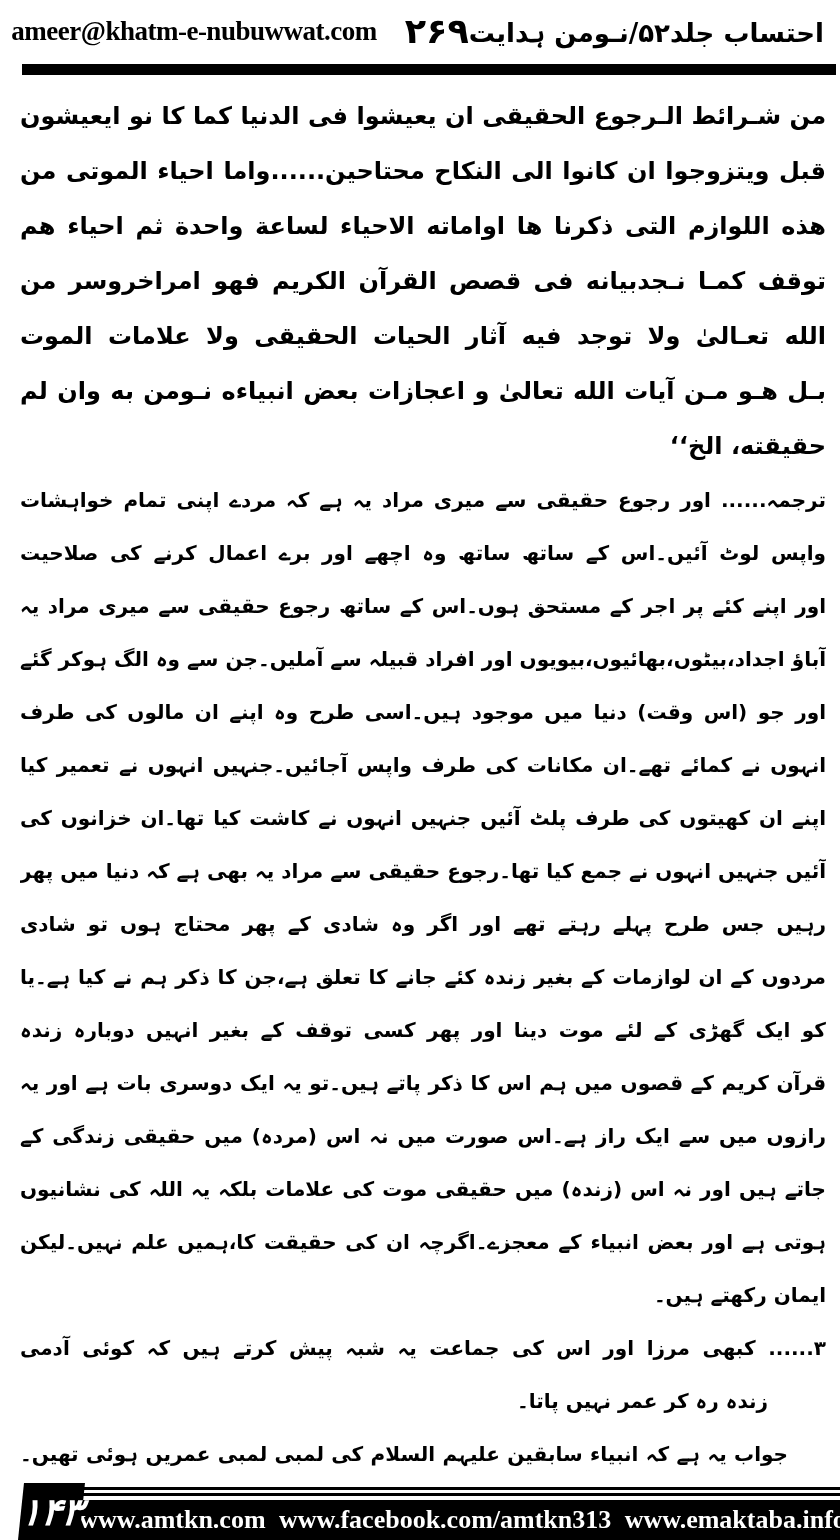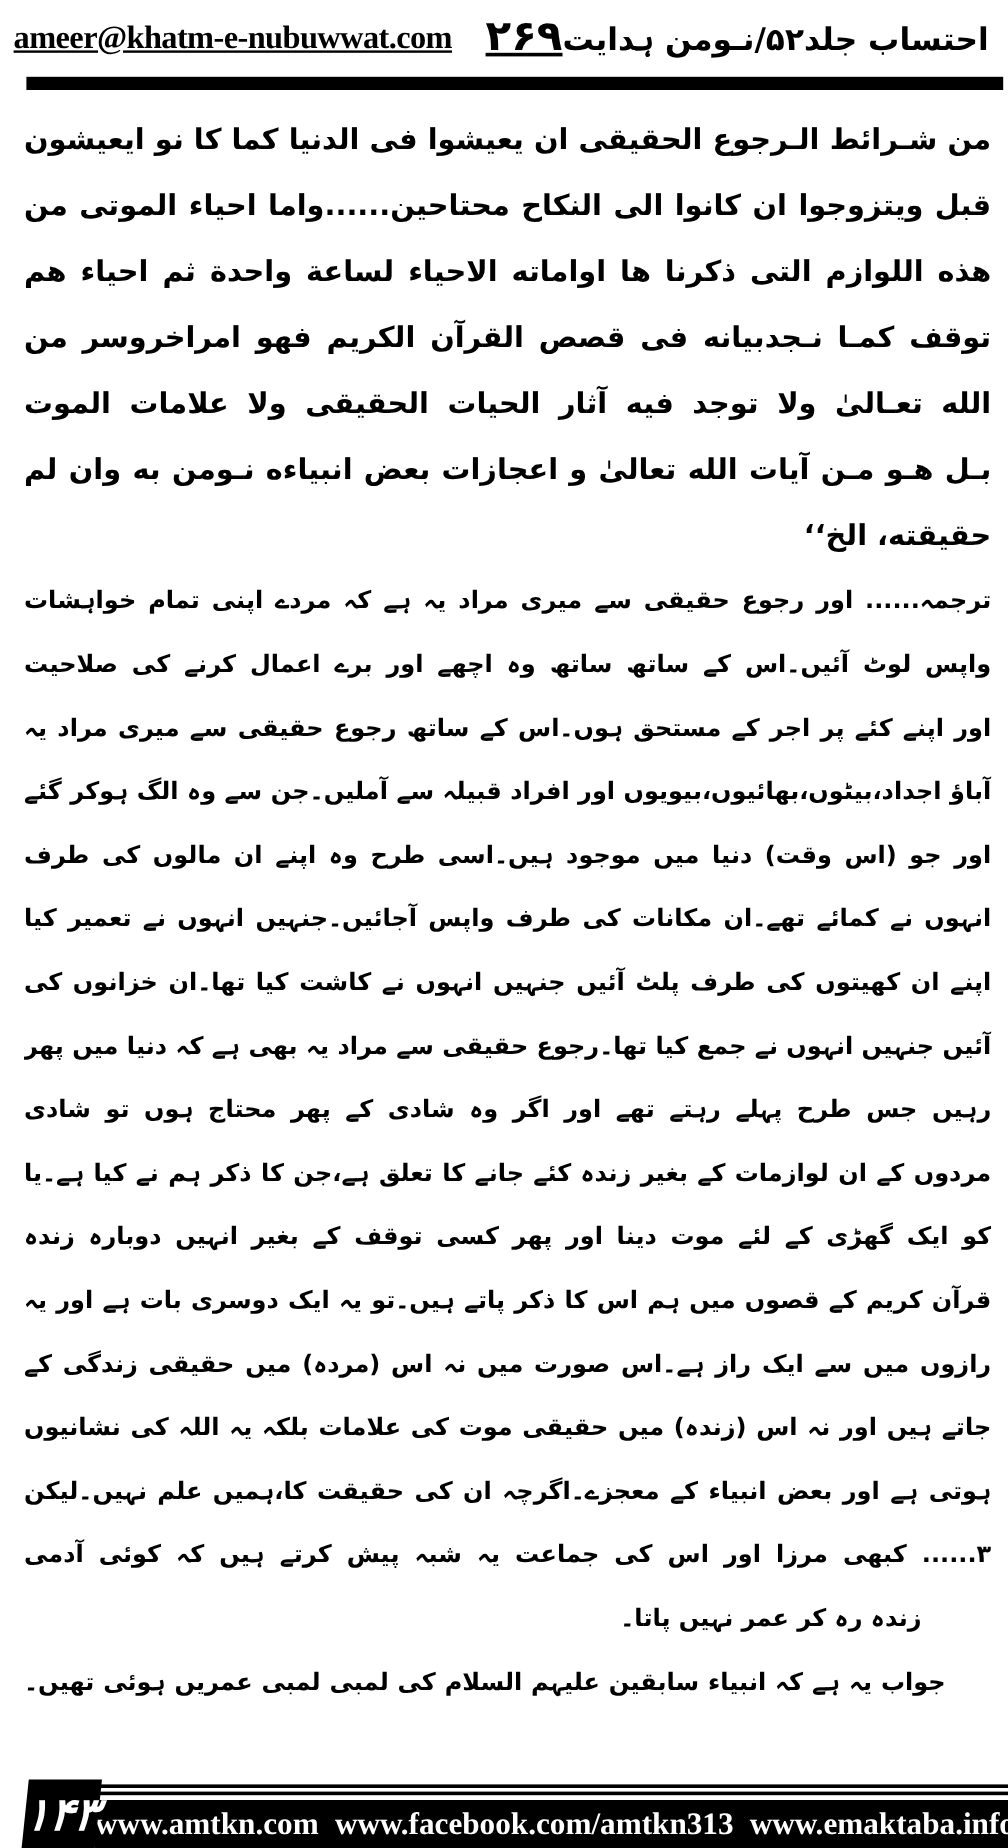--- a/index.html
+++ b/index.html
@@ -14,21 +14,21 @@
   
   .header {
     direction:rtl;
     height:58px; padding:14px 16px 0 18px;
     display:flex; justify-content:space-between; align-items:flex-start;
   }
   .title {
     font-size:26px; font-weight:bold; white-space:nowrap;
     padding-top:4px;
   }
-  .header-left { direction:ltr; display:flex; align-items:center; gap:28px;text-decoration:underline; }
+  .header-left { direction:ltr; display:flex; align-items:center; gap:28px; }
   .email {
     font-family:"Liberation Serif", serif;
     font-weight:bold; font-size:27px; letter-spacing:-0.5px; white-space:nowrap;
   }
   .hdr-num { font-size:35px; font-weight:bold; line-height:1; }
 
   .rule { height:11px; background:#000; margin:6px 4px 0 22px; }
 
   
   .arabic {
@@ -106,20 +106,21 @@
       <div class="line">انہوں نے کمائے تھے۔ان مکانات کی طرف واپس آجائیں۔جنہیں انہوں نے تعمیر کیا تھا اور</div>
       <div class="line">اپنے ان کھیتوں کی طرف پلٹ آئیں جنہیں انہوں نے کاشت کیا تھا۔ان خزانوں کی طرف لوٹ</div>
       <div class="line">آئیں جنہیں انہوں نے جمع کیا تھا۔رجوع حقیقی سے مراد یہ بھی ہے کہ دنیا میں پھر وہ اسی طرح</div>
       <div class="line">رہیں جس طرح پہلے رہتے تھے اور اگر وہ شادی کے پھر محتاج ہوں تو شادی کریں......جہاں تک</div>
       <div class="line">مردوں کے ان لوازمات کے بغیر زندہ کئے جانے کا تعلق ہے،جن کا ذکر ہم نے کیا ہے۔یا زندوں</div>
       <div class="line">کو ایک گھڑی کے لئے موت دینا اور پھر کسی توقف کے بغیر انہیں دوبارہ زندہ کردینا......جیسا کہ</div>
       <div class="line">قرآن کریم کے قصوں میں ہم اس کا ذکر پاتے ہیں۔تو یہ ایک دوسری بات ہے اور یہ اللہ کے</div>
       <div class="line">رازوں میں سے ایک راز ہے۔اس صورت میں نہ اس (مردہ) میں حقیقی زندگی کے آثار پائے</div>
       <div class="line">جاتے ہیں اور نہ اس (زندہ) میں حقیقی موت کی علامات بلکہ یہ اللہ کی نشانیوں میں سے ایک نشانی</div>
       <div class="line">ہوتی ہے اور بعض انبیاء کے معجزے۔اگرچہ ان کی حقیقت کا،ہمیں علم نہیں۔لیکن پھر بھی ہم اس پر</div>
+      <div class="line start">ایمان رکھتے ہیں۔</div>
       <div class="line">۳...... کبھی مرزا اور اس کی جماعت یہ شبہ پیش کرتے ہیں کہ کوئی آدمی سوسال سے زیادہ</div>
       <div class="line start-indent">زندہ رہ کر عمر نہیں پاتا۔</div>
       <div class="line first-indent">جواب یہ ہے کہ انبیاء سابقین علیہم السلام کی لمبی لمبی عمریں ہوئی تھیں۔حضرت نوح علیہ</div>
     </section>
 
   <footer class="footer">
     <div class="page-box">۱۴۳</div>
     <div class="footer-right">
       <div class="thin-rule"></div>
       <div class="thin-rule second"></div>

